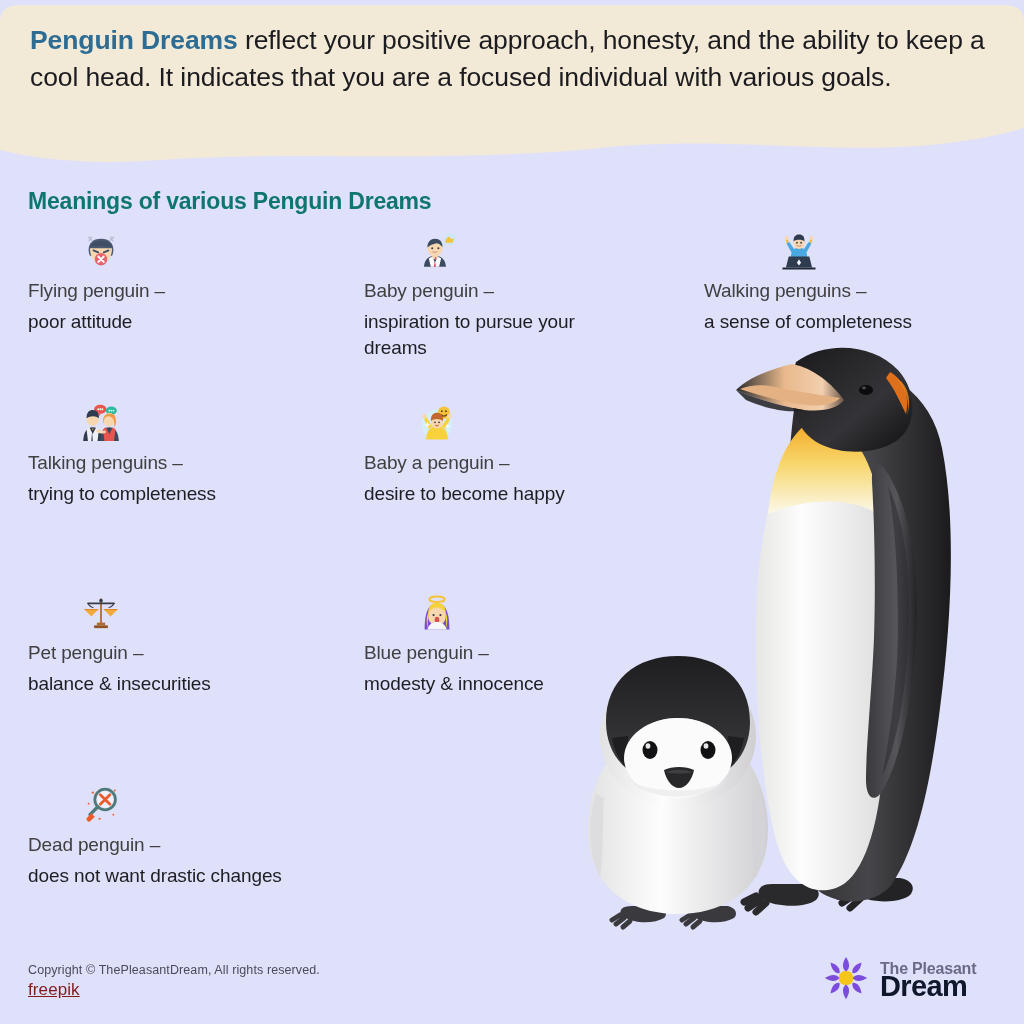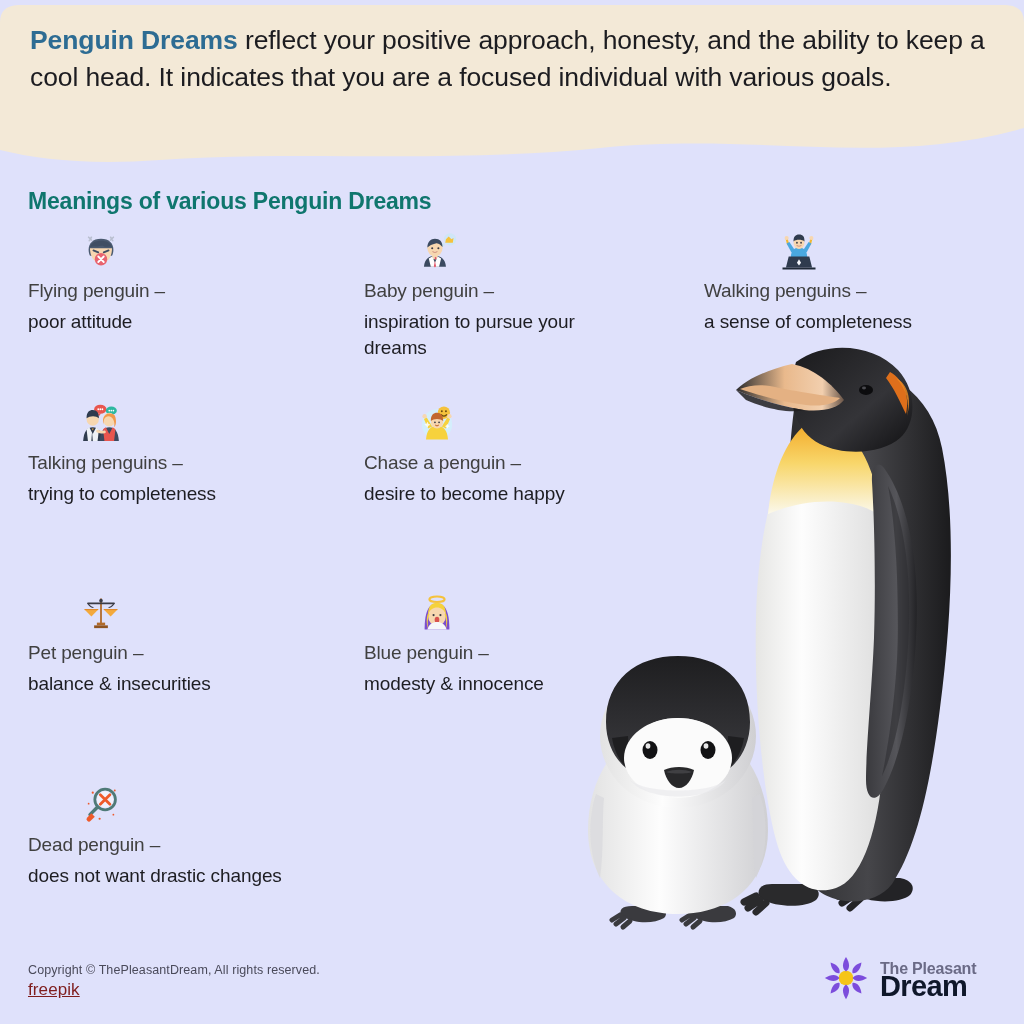--- a/index.html
+++ b/index.html
@@ -198,21 +198,21 @@
         <circle cx="50" cy="22" r="3.2" fill="#f7d7b0"></circle>
         <ellipse cx="32" cy="30" rx="9" ry="10" fill="#f7d7b0"></ellipse>
         <path d="M23 29 C23 20 27 17 32 17 C38 17 41 21 41 29 C37 25 27 25 23 29z" fill="#c2682e"></path>
         <circle cx="29" cy="31" r="1.3" fill="#3b3b45"></circle>
         <circle cx="35" cy="31" r="1.3" fill="#3b3b45"></circle>
         <path d="M30 35 q2 2 4 0" stroke="#c2682e" stroke-width="1.5" fill="none" stroke-linecap="round"></path>
         <path d="M18 30 l1.5 3 3 1.5 -3 1.5 -1.5 3 -1.5-3 -3-1.5 3-1.5z" fill="#ffffff" opacity=".85"></path>
         <path d="M47 33 l1.2 2.4 2.4 1.2 -2.4 1.2 -1.2 2.4 -1.2-2.4 -2.4-1.2 2.4-1.2z" fill="#ffffff" opacity=".85"></path>
       </svg>
     </span>
-    <div class="ttl">Chase a penguin –</div>
+    <div class="ttl">Baby a penguin –</div>
     <div class="desc">desire to become happy</div>
   </div>
 
   <div class="item" style="left:28px;top:590px;width:300px;">
     <span class="icon">
       <svg viewBox="0 0 64 64">
         <path d="M32 12 v34" stroke="#b06a2a" stroke-width="2.6" stroke-linecap="round"></path>
         <path d="M13 18 h38" stroke="#3b3b45" stroke-width="2.4" stroke-linecap="round"></path>
         <circle cx="32" cy="14" r="2.6" fill="#3b3b45"></circle>
         <path d="M13 18 q4 6 8 6" stroke="#3b3b45" stroke-width="1.6" fill="none"></path>

